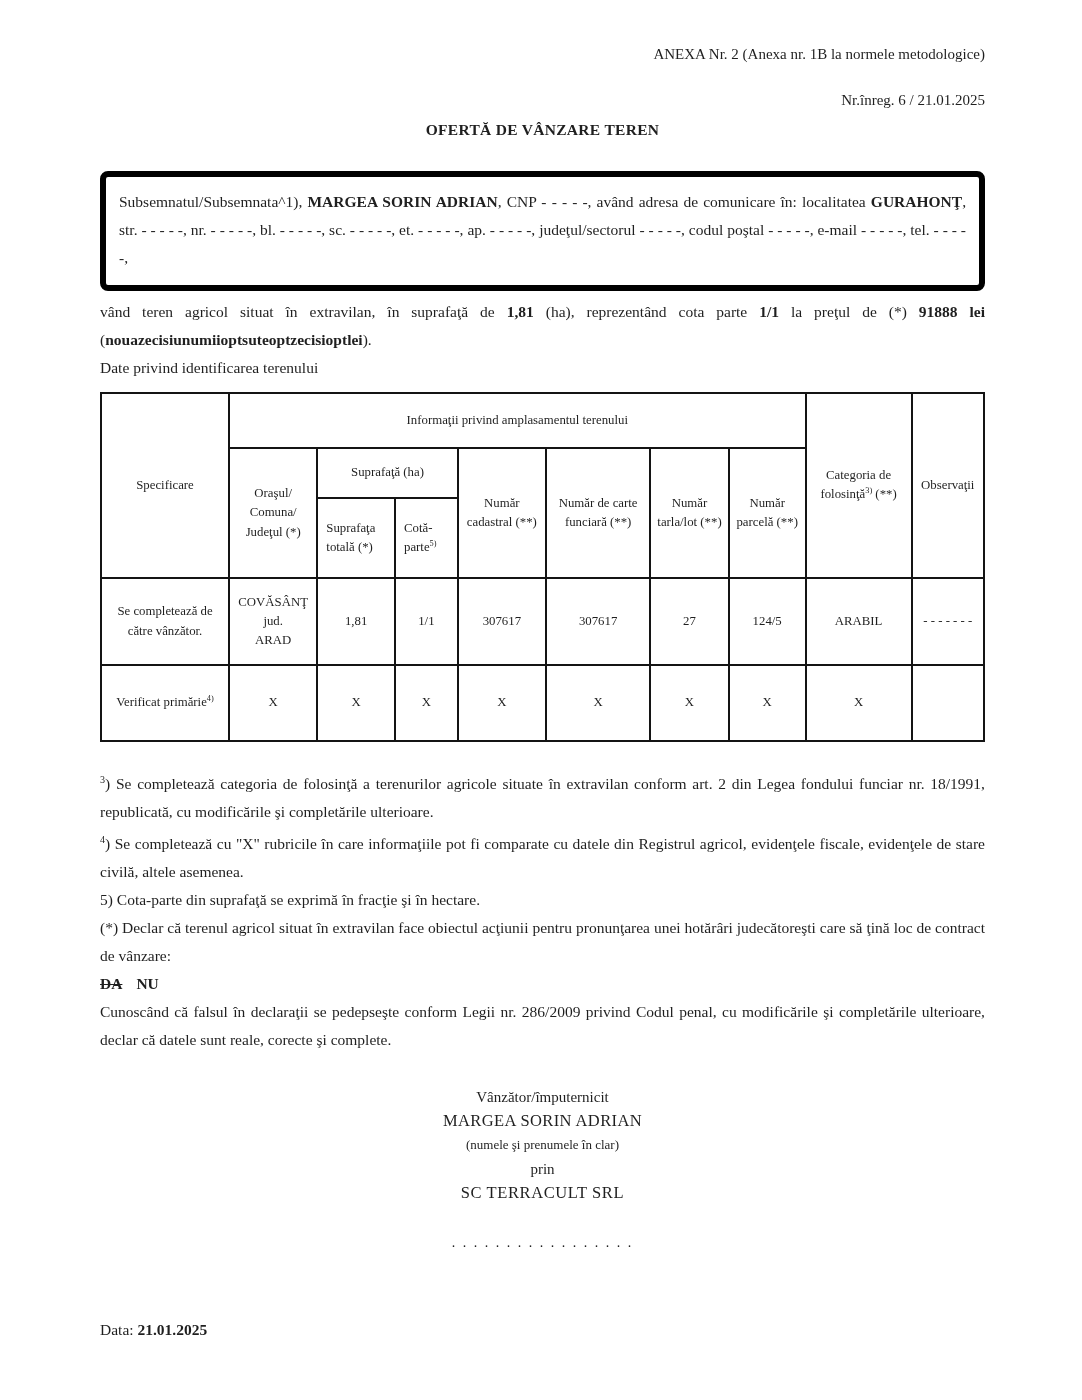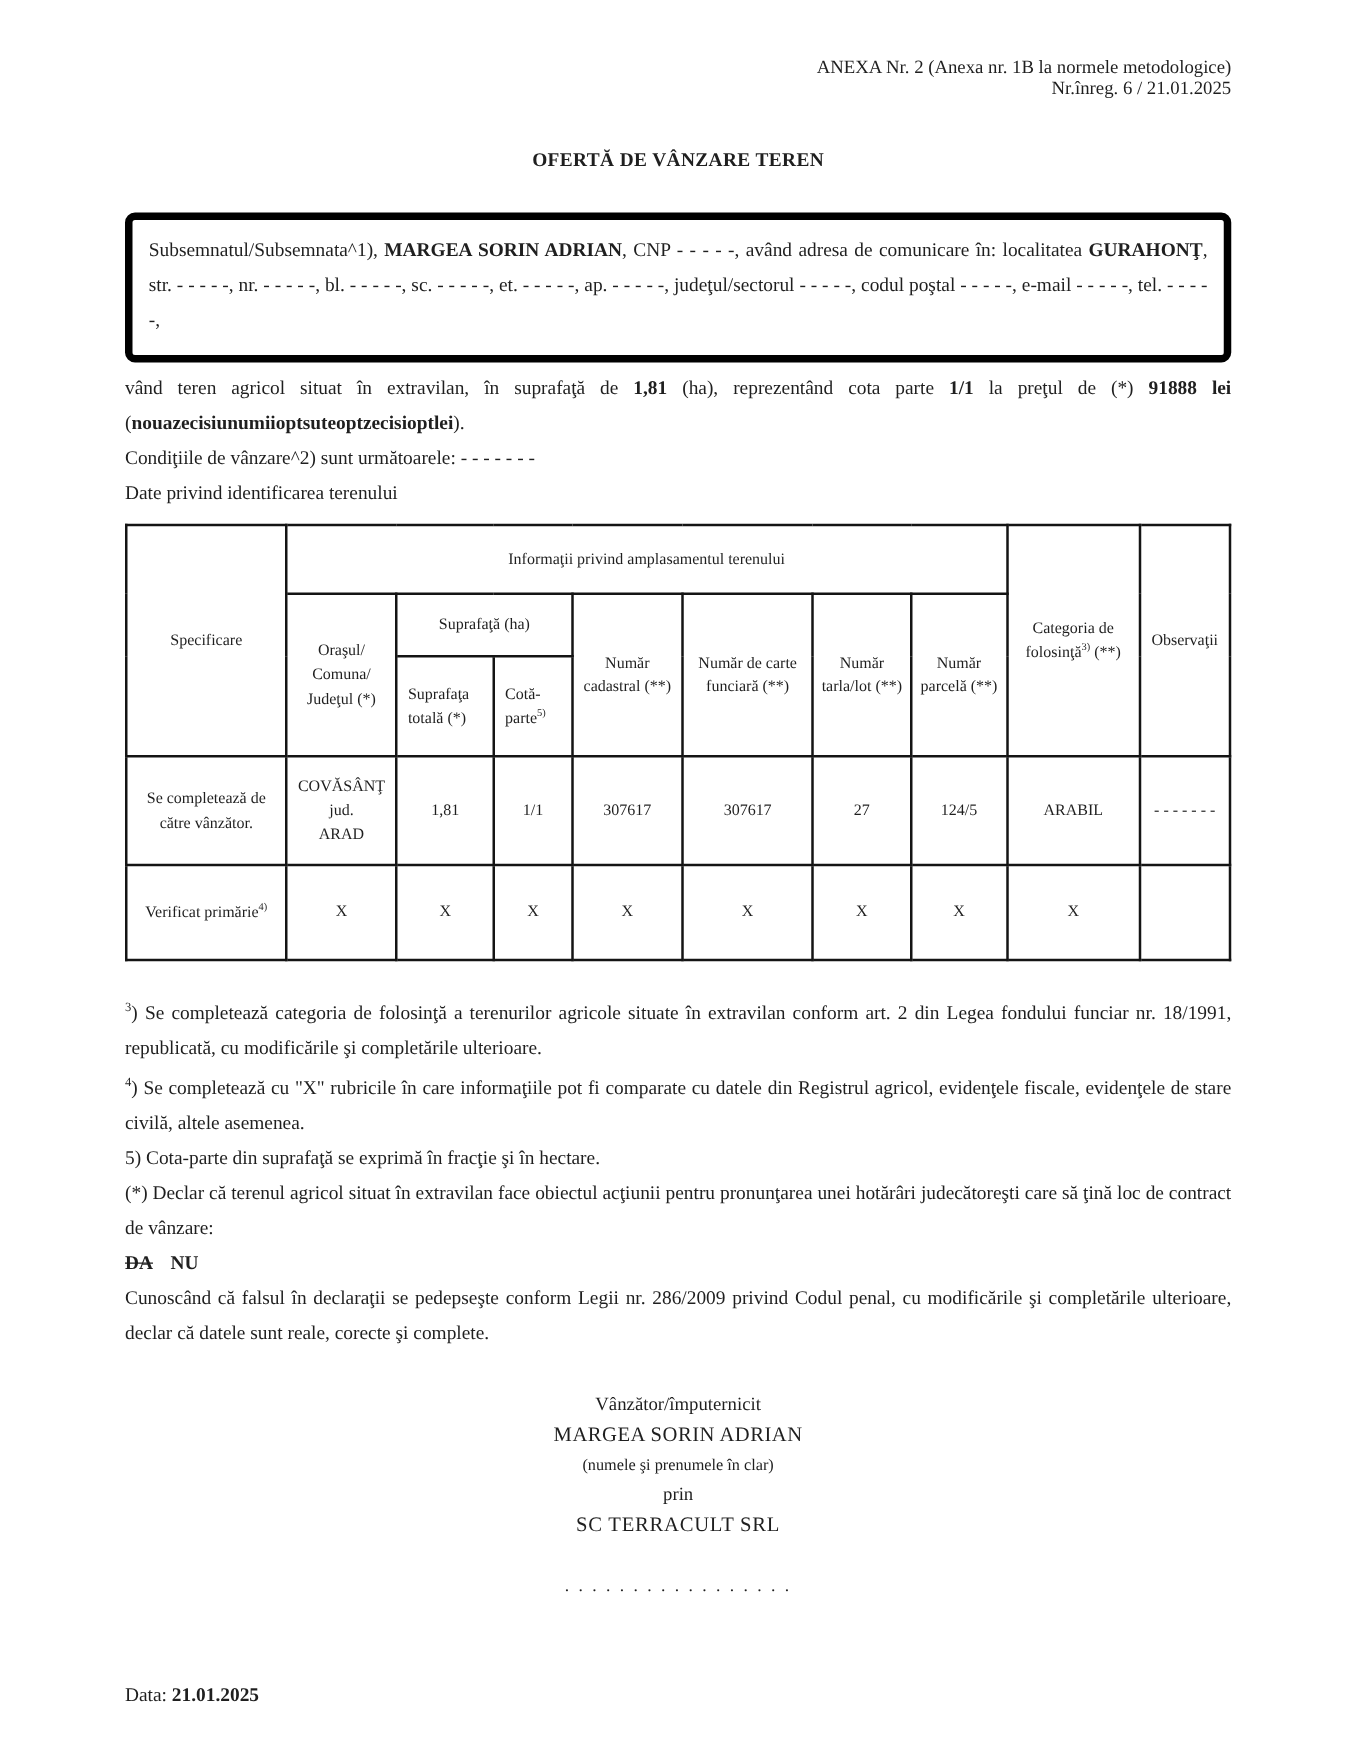--- a/index.html
+++ b/index.html
@@ -8,22 +8,22 @@
     width: 1082px;
     height: 1400px;
     font-family: "Liberation Serif", "DejaVu Serif", serif;
     color: #1f1f1f;
     position: relative;
     overflow: hidden;
   }
   .page { padding: 46px 97px 0 100px; }
 
   .right-line { text-align: right; font-size: 15px; }
-  .annex-line { }
-  .reg-line { margin-bottom: 40px; }
+  .annex-line { margin-bottom: 29px; }
+  .reg-line { margin-bottom: 12px; }
 
   .doc-title {
     text-align: center;
     font-weight: bold;
     font-size: 15.5px;
     letter-spacing: 0.3px;
     margin-bottom: 32px;
   }
 
   .intro-box {
@@ -106,21 +106,20 @@
   <div class="doc-title">OFERTĂ DE VÂNZARE TEREN</div>
 
   <div class="intro-box">
     <span>Subsemnatul/Subsemnata^1), </span><span class="b">MARGEA SORIN ADRIAN</span><span>, CNP - - - - -, având adresa de comunicare în: localitatea </span><span class="b">GURAHONŢ</span><span>, str. - - - - -, nr. - - - - -, bl. - - - - -, sc. - - - - -, et. - - - - -, ap. - - - - -, judeţul/sectorul - - - - -, codul poştal - - - - -, e-mail - - - - -, tel. - - - - -,</span>
   </div>
 
   <div class="body-para">
     <span>vând teren agricol situat în extravilan, în suprafaţă de </span><span class="b">1,81</span><span> (ha), reprezentând cota parte </span><span class="b">1/1</span><span> la preţul de (*) </span><span class="b">91888 lei</span><span> (</span><span class="b">nouazecisiunumiioptsuteoptzecisioptlei</span><span>).</span>
   </div>
 
-  <div class="plain-line">Condiţiile de vânzare^2) sunt următoarele: - - - - - - -</div>
   <div class="plain-line">Date privind identificarea terenului</div>
 
   <table class="land-table">
     <colgroup>
       <col style="width:14.5%">
         <col style="width:10.0%">
         <col style="width:8.8%">
         <col style="width:7.1%">
         <col style="width:10.0%">
         <col style="width:11.8%">

